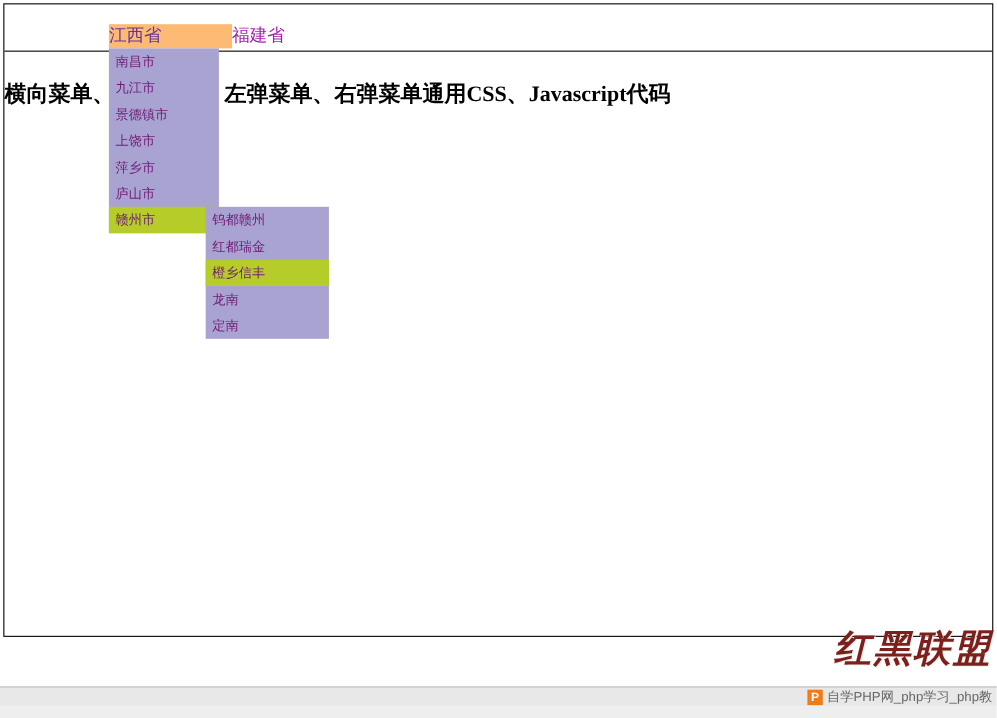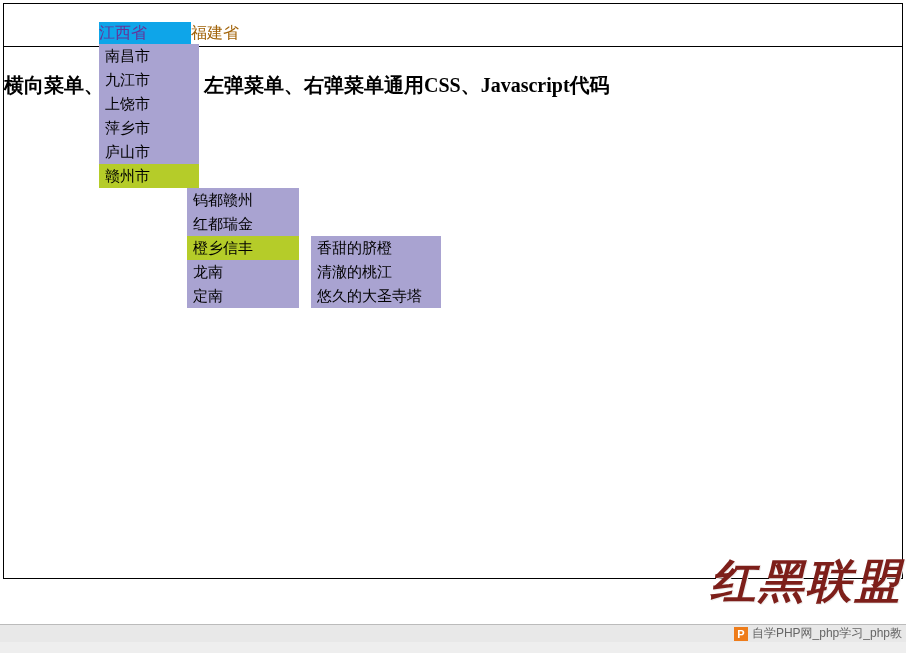--- a/index.html
+++ b/index.html
@@ -21,29 +21,29 @@
     border: 1px solid #000;
   }
   .menubar {
     position: absolute;
     left: 95px;
     top: 18px;
     display: flex;
   }
   .menubar-item {
     width: 160px;
-    color: #a16207;
+    color: #a21caf;
     font-size: 16px;
     line-height: 22px;
     cursor: pointer;
   }
   .menubar-item.active {
-    background: #0ea5e9;
+    background: #fdba74;
     color: #663399;
-    width: 92px;
+    width: 112px;
   }
   .hr1 {
     position: absolute;
     left: 0;
     right: 0;
     top: 42px;
     border-top: 1px solid #000;
   }
   .page-title {
     position: absolute;
@@ -58,34 +58,34 @@
   .submenu {
     position: absolute;
     background: #a9a3d1;
   }
   .submenu-1 { left: 95px; top: 40px; width: 100px; }
   .submenu-2 { left: 183px; top: 184px; width: 112px; }
   .submenu-3 { left: 307px; top: 232px; width: 130px; }
   .submenu li {
     list-style: none;
     padding: 3px 6px;
-    color: #000000;
-    font-size: 15px;
+    color: #701a75;
+    font-size: 12px;
     line-height: 18px;
     cursor: pointer;
   }
   .submenu li.active {
     background: #b5cc29;
   }
   .watermark-logo {
     position: absolute;
     right: 4px;
     bottom: 40px;
     font-family: "KaiTi","STKaiti",serif;
-    font-size: 46px;
+    font-size: 34px;
     font-weight: bold;
     font-style: italic;
     color: #7d1f1a;
     letter-spacing: 2px;
     text-shadow: 1px 1px 0 #eee;
   }
   .footer {
     position: absolute;
     left: 0;
     right: 0;
@@ -129,39 +129,35 @@
     <div class="menubar-item">福建省</div>
   </div>
 
   <div class="hr1"></div>
 
   <h1 class="page-title">横向菜单、纵向菜单、左弹菜单、右弹菜单通用CSS、Javascript代码</h1>
 
   <ul class="submenu submenu-1">
     <li>南昌市</li>
     <li>九江市</li>
+    <li>景德镇市</li>
     <li>上饶市</li>
     <li>萍乡市</li>
     <li>庐山市</li>
     <li class="active">赣州市</li>
   </ul>
 
   <ul class="submenu submenu-2">
     <li>钨都赣州</li>
     <li>红都瑞金</li>
     <li class="active">橙乡信丰</li>
     <li>龙南</li>
     <li>定南</li>
   </ul>
 
-  <ul class="submenu submenu-3">
-    <li>香甜的脐橙</li>
-    <li>清澈的桃江</li>
-    <li>悠久的大圣寺塔</li>
-  </ul>
 
 </div>
 
 <div class="watermark-logo">红黑联盟</div>
 
 <div class="footer">
   <span class="footer-icon">P</span>
   <span>自学PHP网_php学习_php教</span>
 </div>
 

